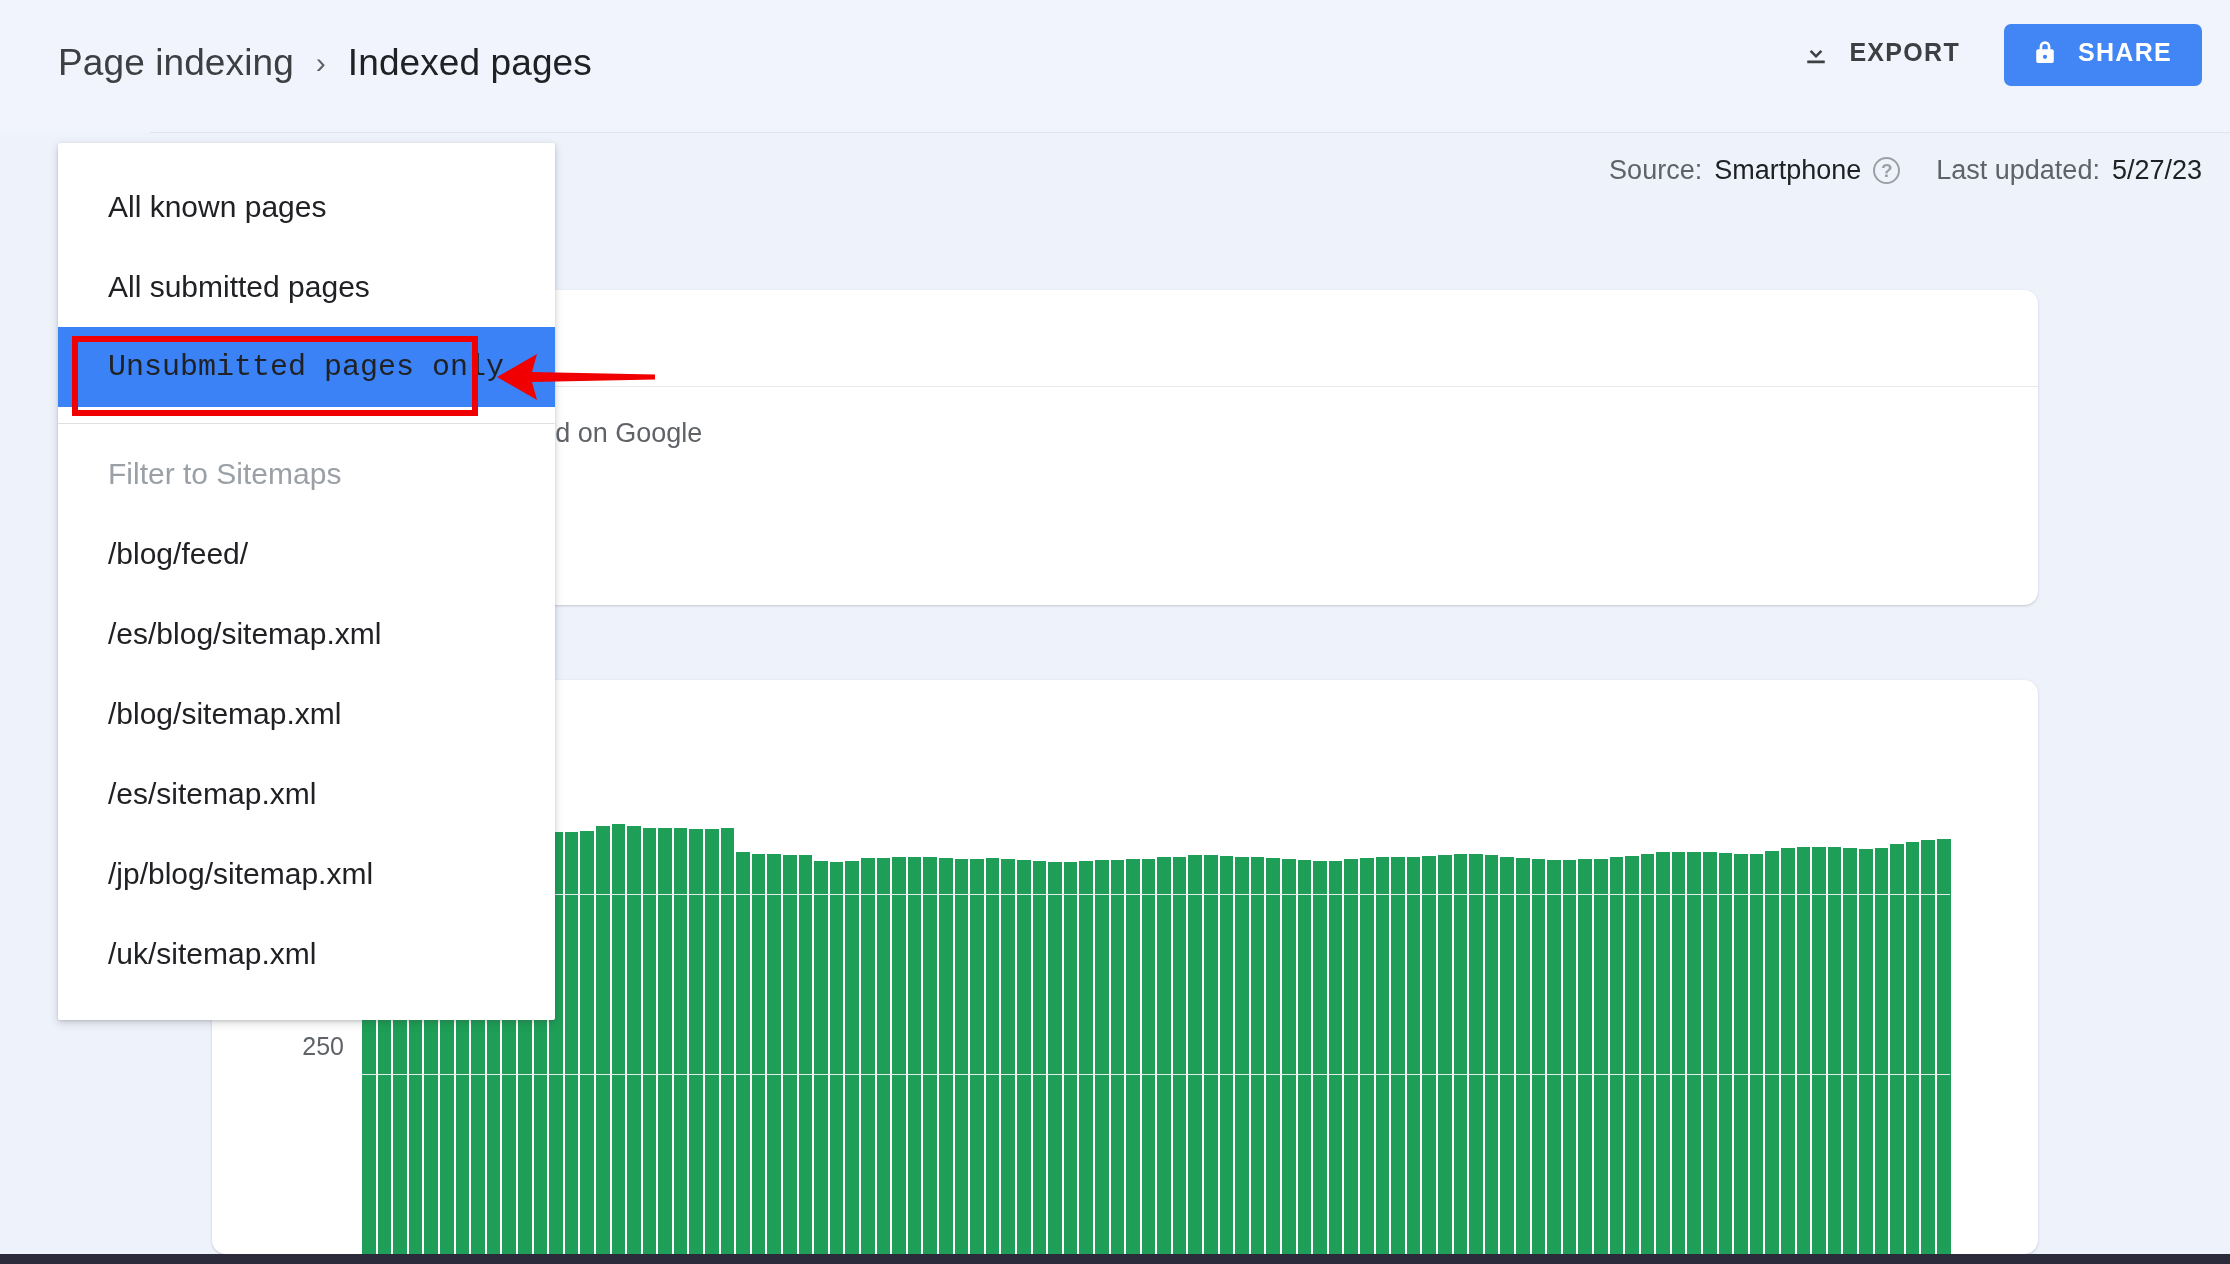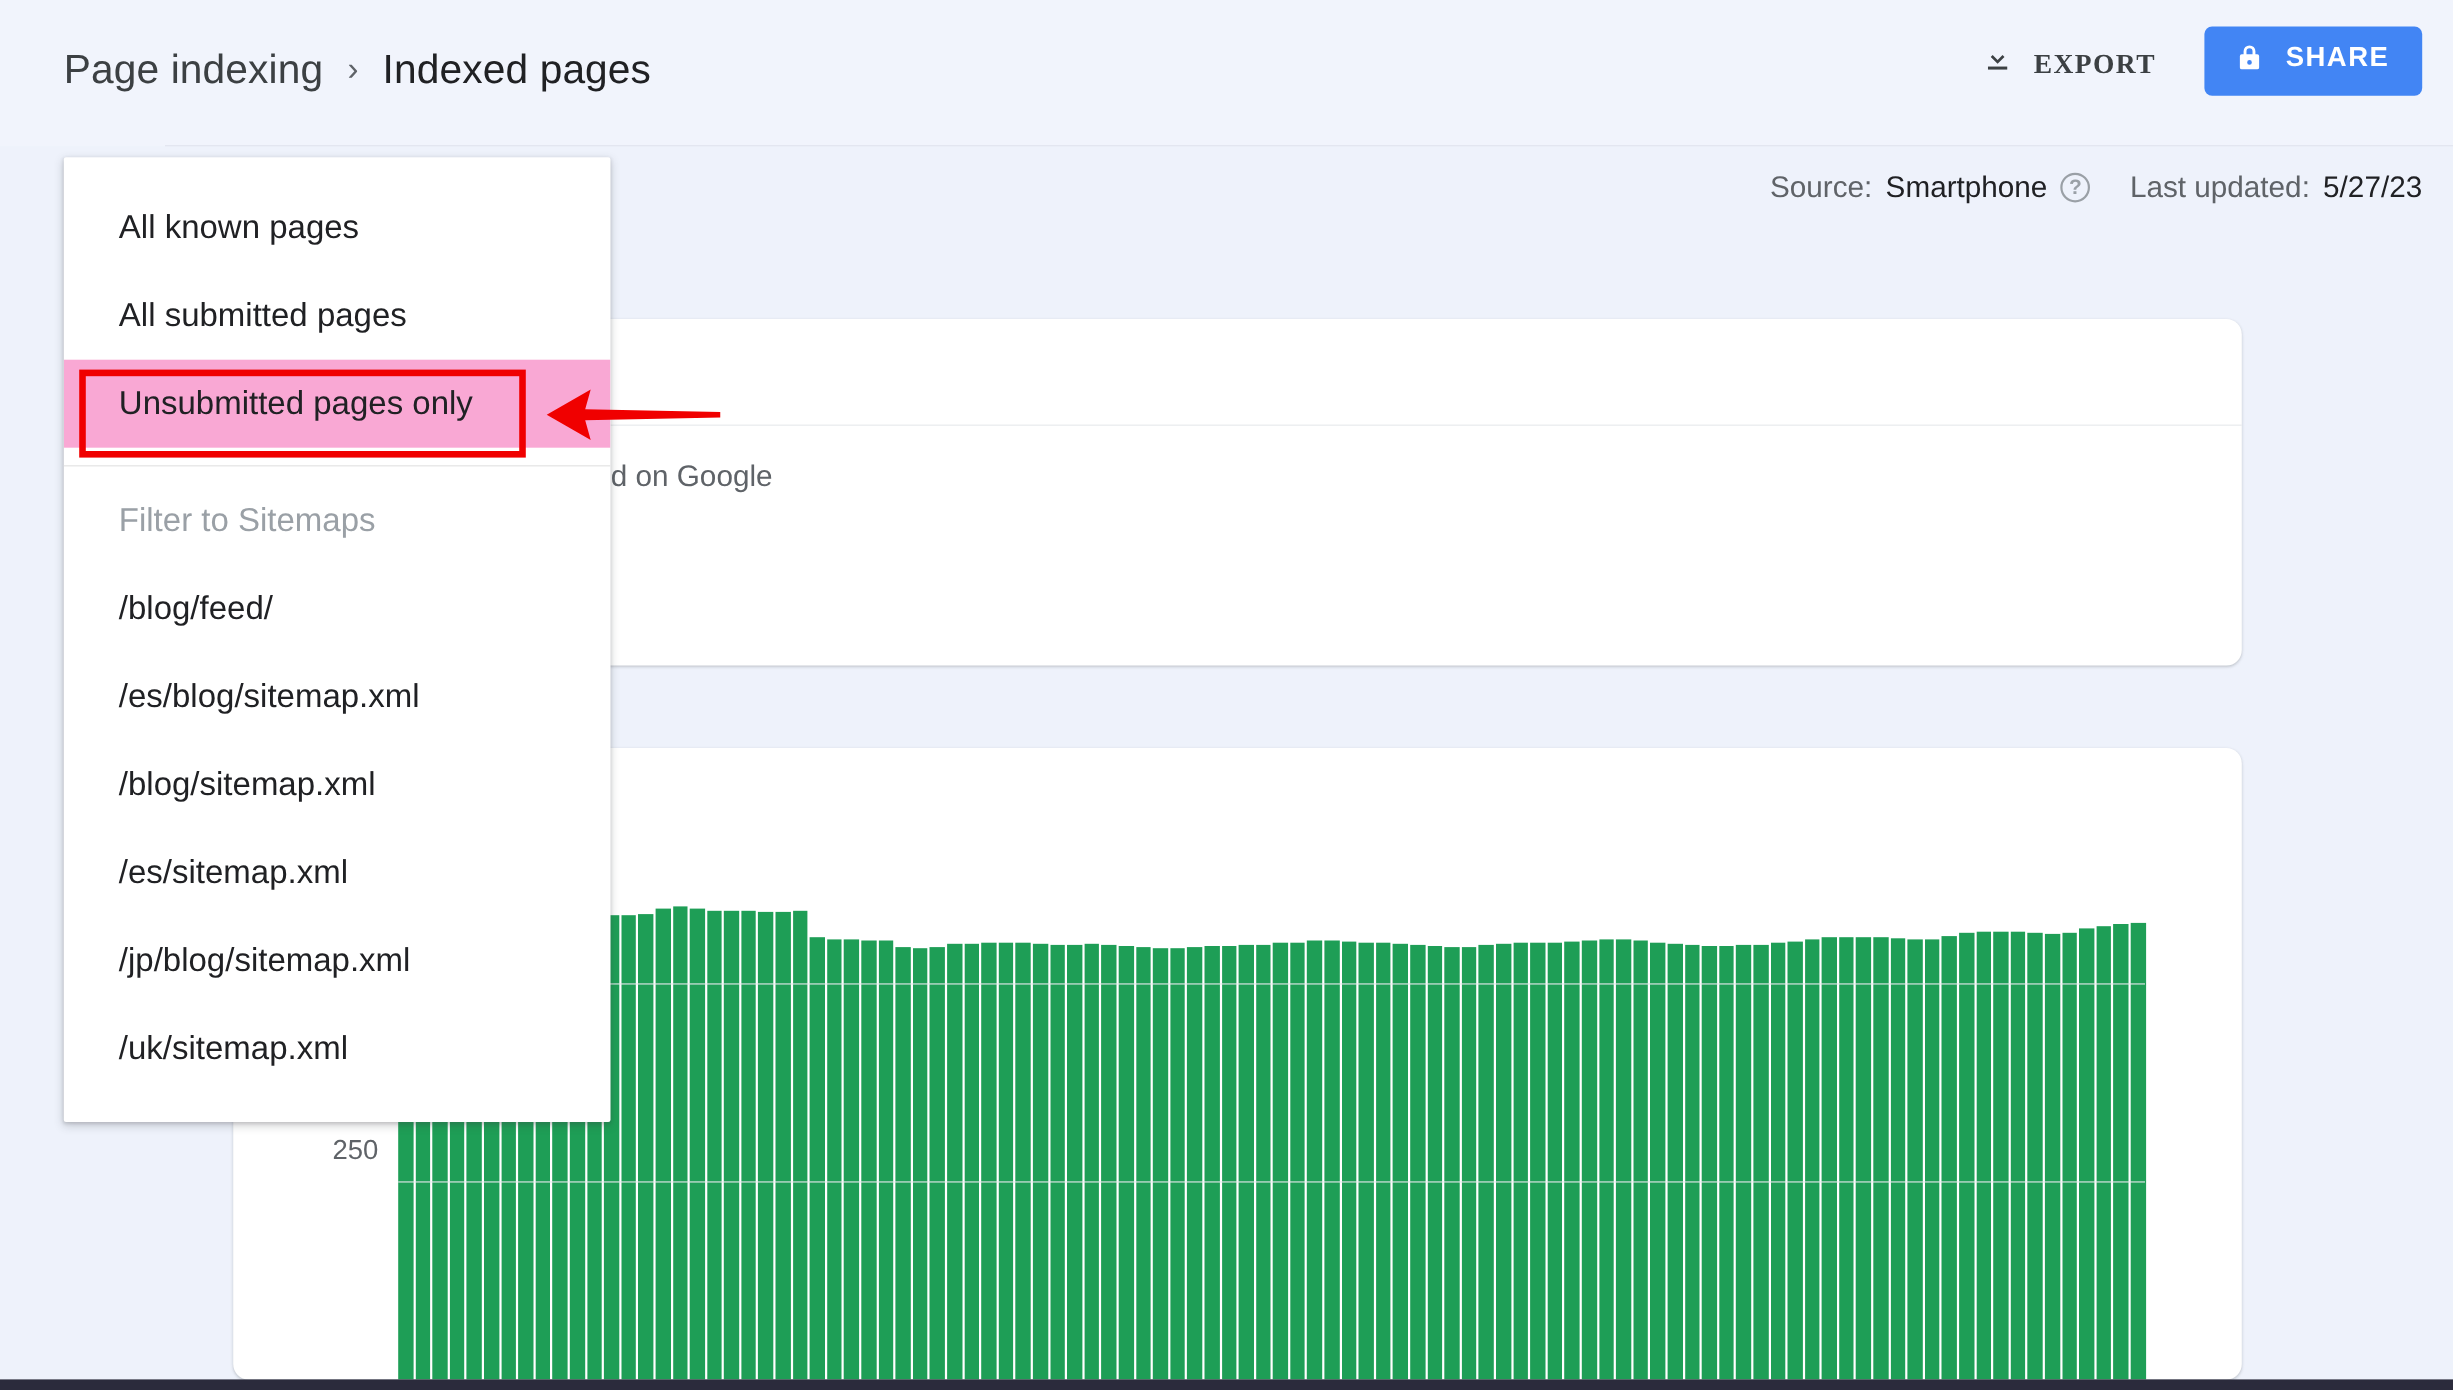--- a/index.html
+++ b/index.html
@@ -25,24 +25,23 @@
   .bc-sep {
     font-size: 30px; color: #5f6368; position: relative; top: -2px;
   }
   .bc-current { font-size: 37px; color: #202124; font-weight: 500; letter-spacing: .1px; }
 
   .header-actions {
     position: absolute; right: 28px; top: 24px;
     display: flex; align-items: center; gap: 30px;
   }
   .export-btn {
-    display: flex; align-items: flex-end; gap: 18px;
+    display: flex; align-items: flex-start; gap: 18px;
     padding: 12px 14px; cursor: pointer; background: transparent;
     border: none;
-    font-family: Liberation Serif, serif;
   }
   .export-label {
     font-size: 25px; font-weight: 600; color: #3c4043;
     letter-spacing: 1.3px;
   }
   .share-btn {
     display: flex; gap: 18px;
     background: #4285f4; border-radius: 7px;
     padding: 14px 30px 14px 26px; cursor: pointer; border: none;
   }
@@ -122,21 +121,21 @@
     position: absolute; left: 58px; top: 143px; width: 497px; height: 877px;
     background: #fff; border-radius: 2px;
     box-shadow: 0 3px 9px rgba(60,64,67,.22), 0 1px 3px rgba(60,64,67,.16);
     overflow: hidden; padding-top: 24px;
   }
   .menu-item {
     height: 80px; display: flex; align-items: center;
     padding: 0 32px 0 50px; font-size: 30px; color: #202124;
     cursor: pointer; white-space: nowrap;
   }
-  .menu-item.highlighted { background: #f9a8d4; }
+  .menu-item.highlighted { background: #3b82f6; font-family: Liberation Mono, monospace; }
   .menu-sep { height: 1px; background: #e0e0e0; margin: 16px 0 10px 0; }
   .menu-header {
     height: 80px; display: flex; align-items: center;
     padding: 0 32px 0 50px; font-size: 30px; color: #9aa0a6;
     white-space: nowrap;
   }
 
   
   .annot-box {
     position: absolute; left: 72px; top: 336px; width: 406px; height: 80px;

